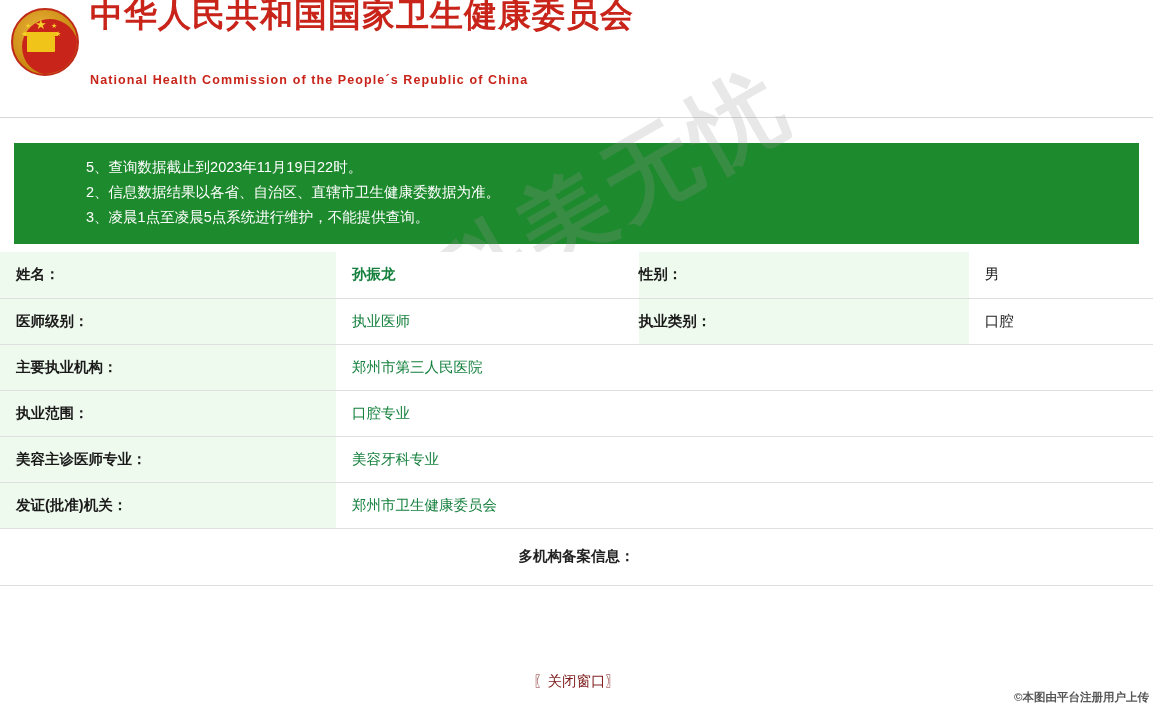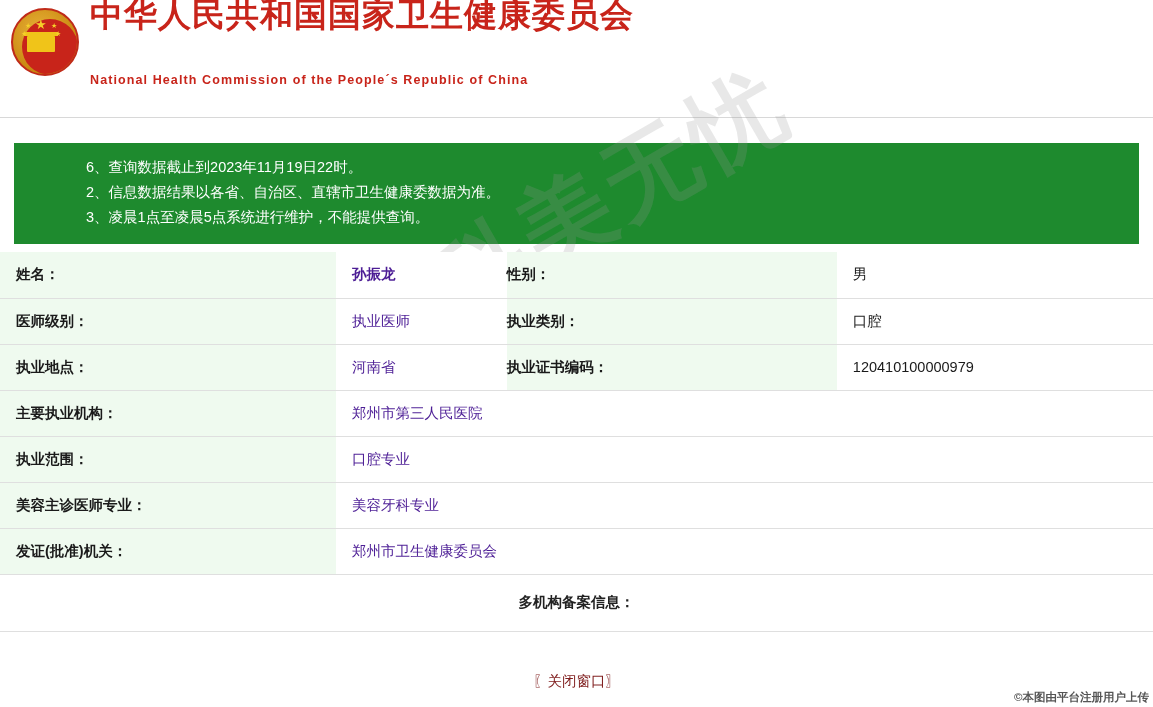--- a/index.html
+++ b/index.html
@@ -162,21 +162,21 @@
   }
   td.label {
     background: #effaef;
     color: #1a1a1a;
     font-weight: bold;
     padding-left: 16px;
     width: 320px;
   }
   td.value {
     background: #ffffff;
-    color: #4c1d95;
+    color: #15803d;
     padding-left: 16px;
   }
   td.value.bold { font-weight: bold; }
   td.label2 {
     background: #effaef;
     color: #1a1a1a;
     font-weight: bold;
     padding-left: 0;
     width: 330px;
   }
@@ -248,21 +248,21 @@
     </div>
   </div>
   <div class="header-titles">
     <div class="header-cn">中华人民共和国国家卫生健康委员会</div>
     <div class="header-en">National Health Commission of the People´s Republic of China</div>
   </div>
 </div>
 <div class="header-rule"></div>
 
 <div class="notice">
-  <div class="notice-line">6、查询数据截止到2023年11月19日22时。</div>
+  <div class="notice-line">5、查询数据截止到2023年11月19日22时。</div>
   <div class="notice-line">2、信息数据结果以各省、自治区、直辖市卫生健康委数据为准。</div>
   <div class="notice-line">3、凌晨1点至凌晨5点系统进行维护，不能提供查询。</div>
 </div>
 
 <div class="watermark">科美无忧</div>
 
 <table class="table">
   <tbody>
       <tr>
     <td class="label">姓名：</td>
@@ -270,26 +270,20 @@
     <td class="label2">性别：</td>
     <td class="value2">男</td>
   </tr>
   <tr>
     <td class="label">医师级别：</td>
     <td class="value">执业医师</td>
     <td class="label2">执业类别：</td>
     <td class="value2">口腔</td>
   </tr>
   <tr>
-    <td class="label">执业地点：</td>
-    <td class="value">河南省</td>
-    <td class="label2">执业证书编码：</td>
-    <td class="value2">120410100000979</td>
-  </tr>
-  <tr>
     <td class="label">主要执业机构：</td>
     <td class="value" colspan="3">郑州市第三人民医院</td>
   </tr>
   <tr>
     <td class="label">执业范围：</td>
     <td class="value" colspan="3">口腔专业</td>
   </tr>
   <tr>
     <td class="label">美容主诊医师专业：</td>
     <td class="value" colspan="3">美容牙科专业</td>

